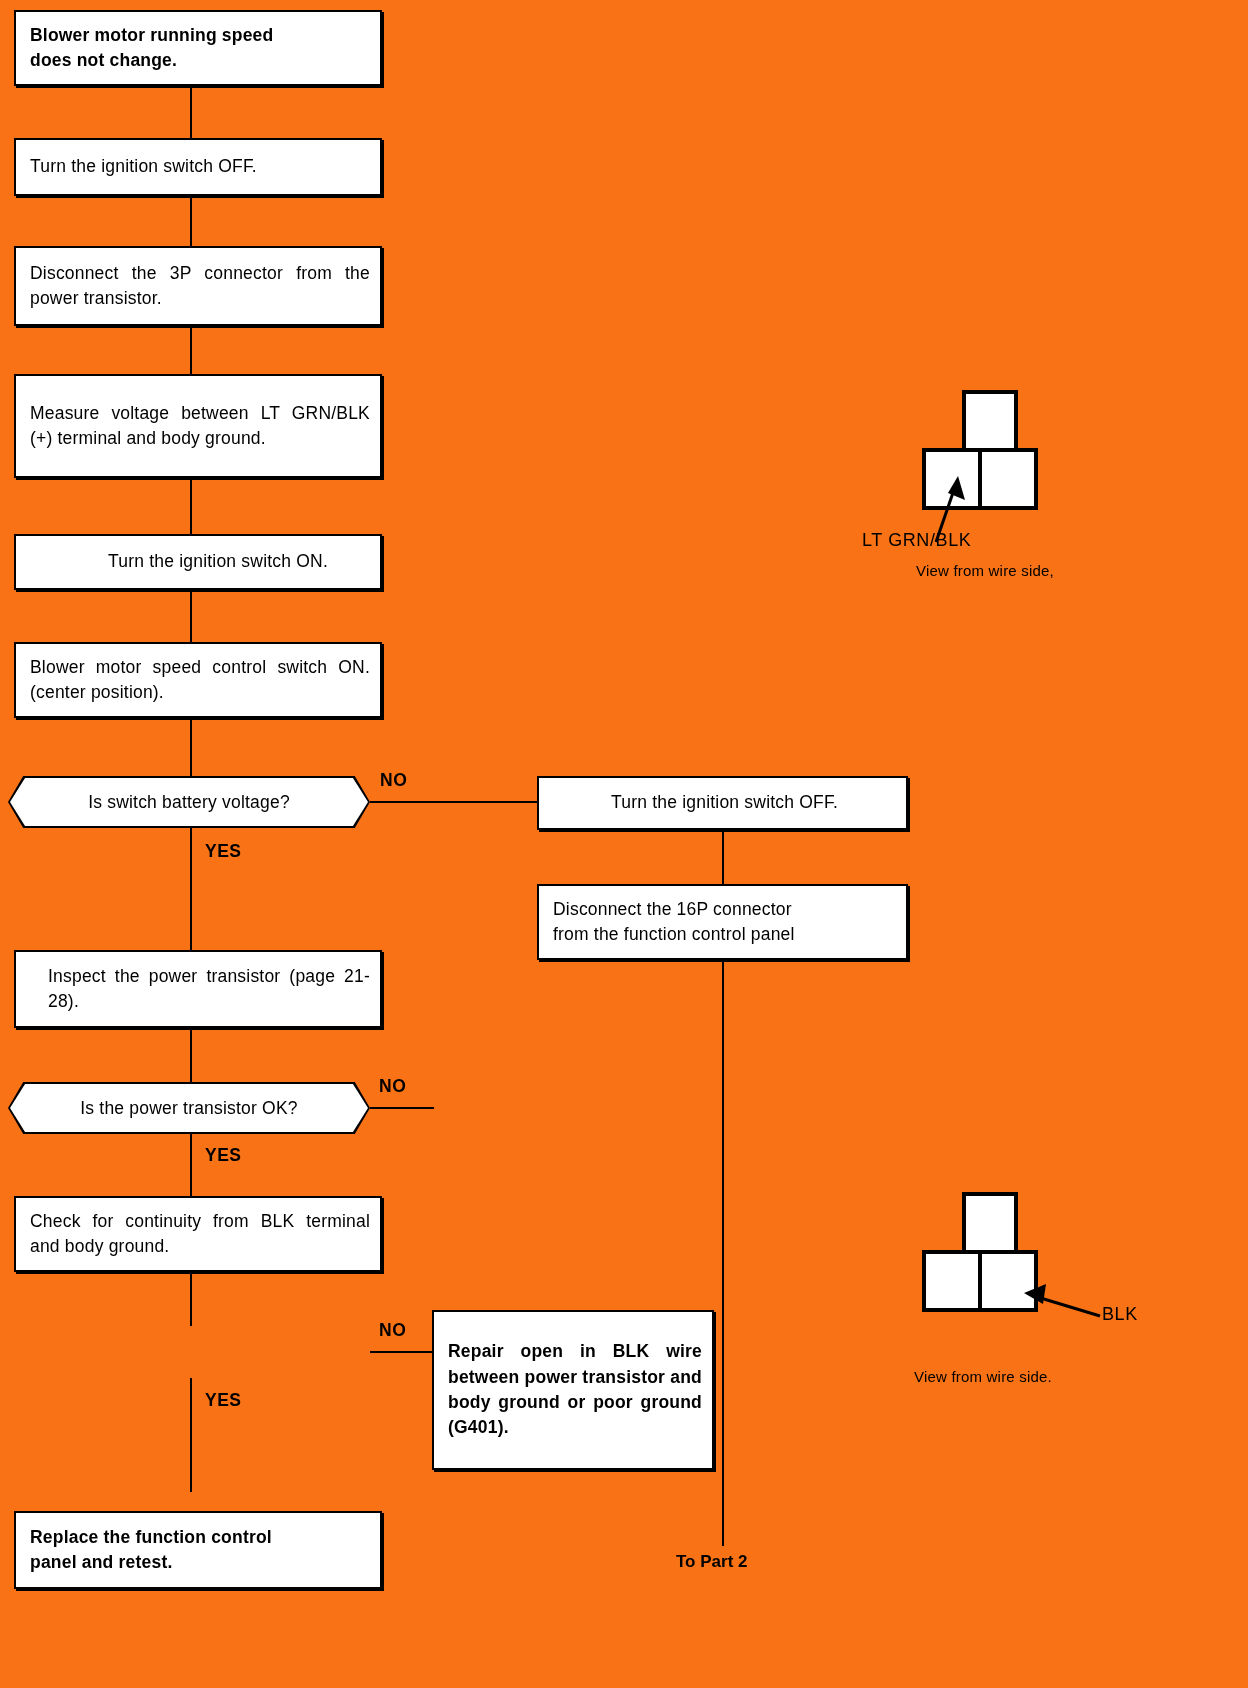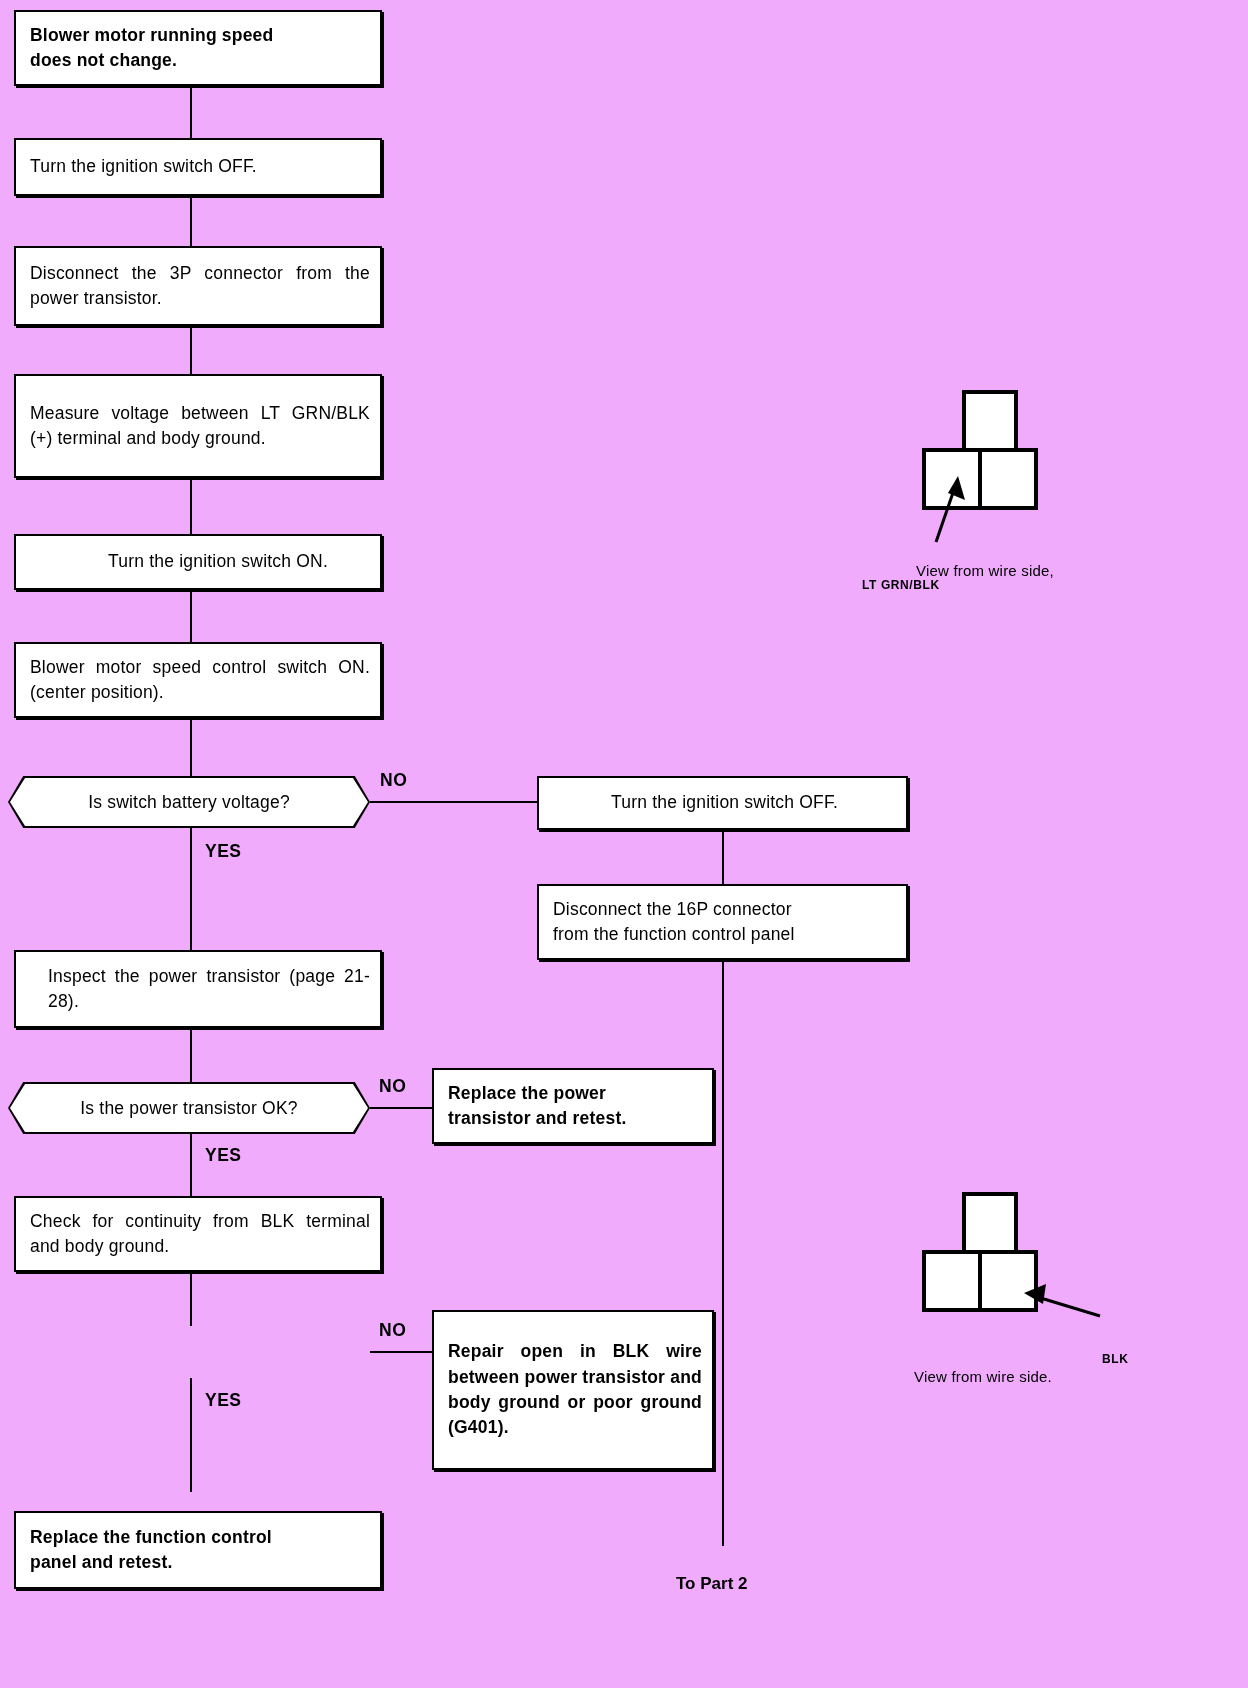--- a/index.html
+++ b/index.html
@@ -8,21 +8,21 @@
     background: #ffffff;
   }
   body {
     font-family: "Liberation Sans", sans-serif;
     color: #000000;
   }
   #sheet {
     position: relative;
     width: 1248px;
     height: 1688px;
-    background: #f0abfc;
+    background: #f97316;
     overflow: hidden;
   }
   
   .box {
     position: absolute;
     box-sizing: border-box;
     border: 2px solid #000;
     background: #fff;
     display: flex;
     align-items: center;
@@ -89,25 +89,24 @@
   
   .conn { position: absolute; }
   .cell {
     position: absolute;
     box-sizing: border-box;
     border: 4px solid #000;
     background: #fff;
   }
   .conn-label {
     position: absolute;
-    font-size: 12px;
-    font-weight: bold;
+    font-size: 18px;
+    font-weight: normal;
     letter-spacing: 0.6px;
     white-space: nowrap;
-    margin-top: 48px;
   }
   .conn-caption {
     position: absolute;
     font-size: 15px;
     letter-spacing: 0.2px;
     white-space: nowrap;
   }
   .arrow-svg { position: absolute; overflow: visible; }
   .tail { position: absolute; font-size: 17px; font-weight: bold; white-space: nowrap; }
 </style>
@@ -191,26 +190,22 @@
     <span class="txt">Turn the ignition switch OFF.</span>
   </div>
   <div class="vline" style="left:722px; top:830px; height:54px;"></div>
 
   <div class="box pad-l" style="left:537px; top:884px; width:371px; height:76px;">
     <span class="txt">Disconnect the 16P connector
 from the function control panel</span>
   </div>
 
   <div class="vline" style="left:722px; top:960px; height:586px;"></div>
-  <div class="tail" style="left:676px; top:1552px;margin-top:22px;">To Part 2</div>
-
-  <div class="box bold pad-l" style="left:432px; top:1068px; width:282px; height:76px;">
-    <span class="txt">Replace the power
-transistor and retest.</span>
-  </div>
+  <div class="tail" style="left:676px; top:1552px;">To Part 2</div>
+
 
   <div class="box bold pad-l just" style="left:432px; top:1310px; width:282px; height:160px;">
     <span class="txt">Repair open in BLK wire between power transistor and body ground or poor ground (G401).</span>
   </div>
 
   <div class="conn" style="left:920px; top:390px; width:200px; height:200px;">
 
     <div class="cell" style="left:42px; top:0px; width:56px; height:62px;"></div>
 
     <div class="cell" style="left:2px; top:58px; width:60px; height:62px;"></div>

